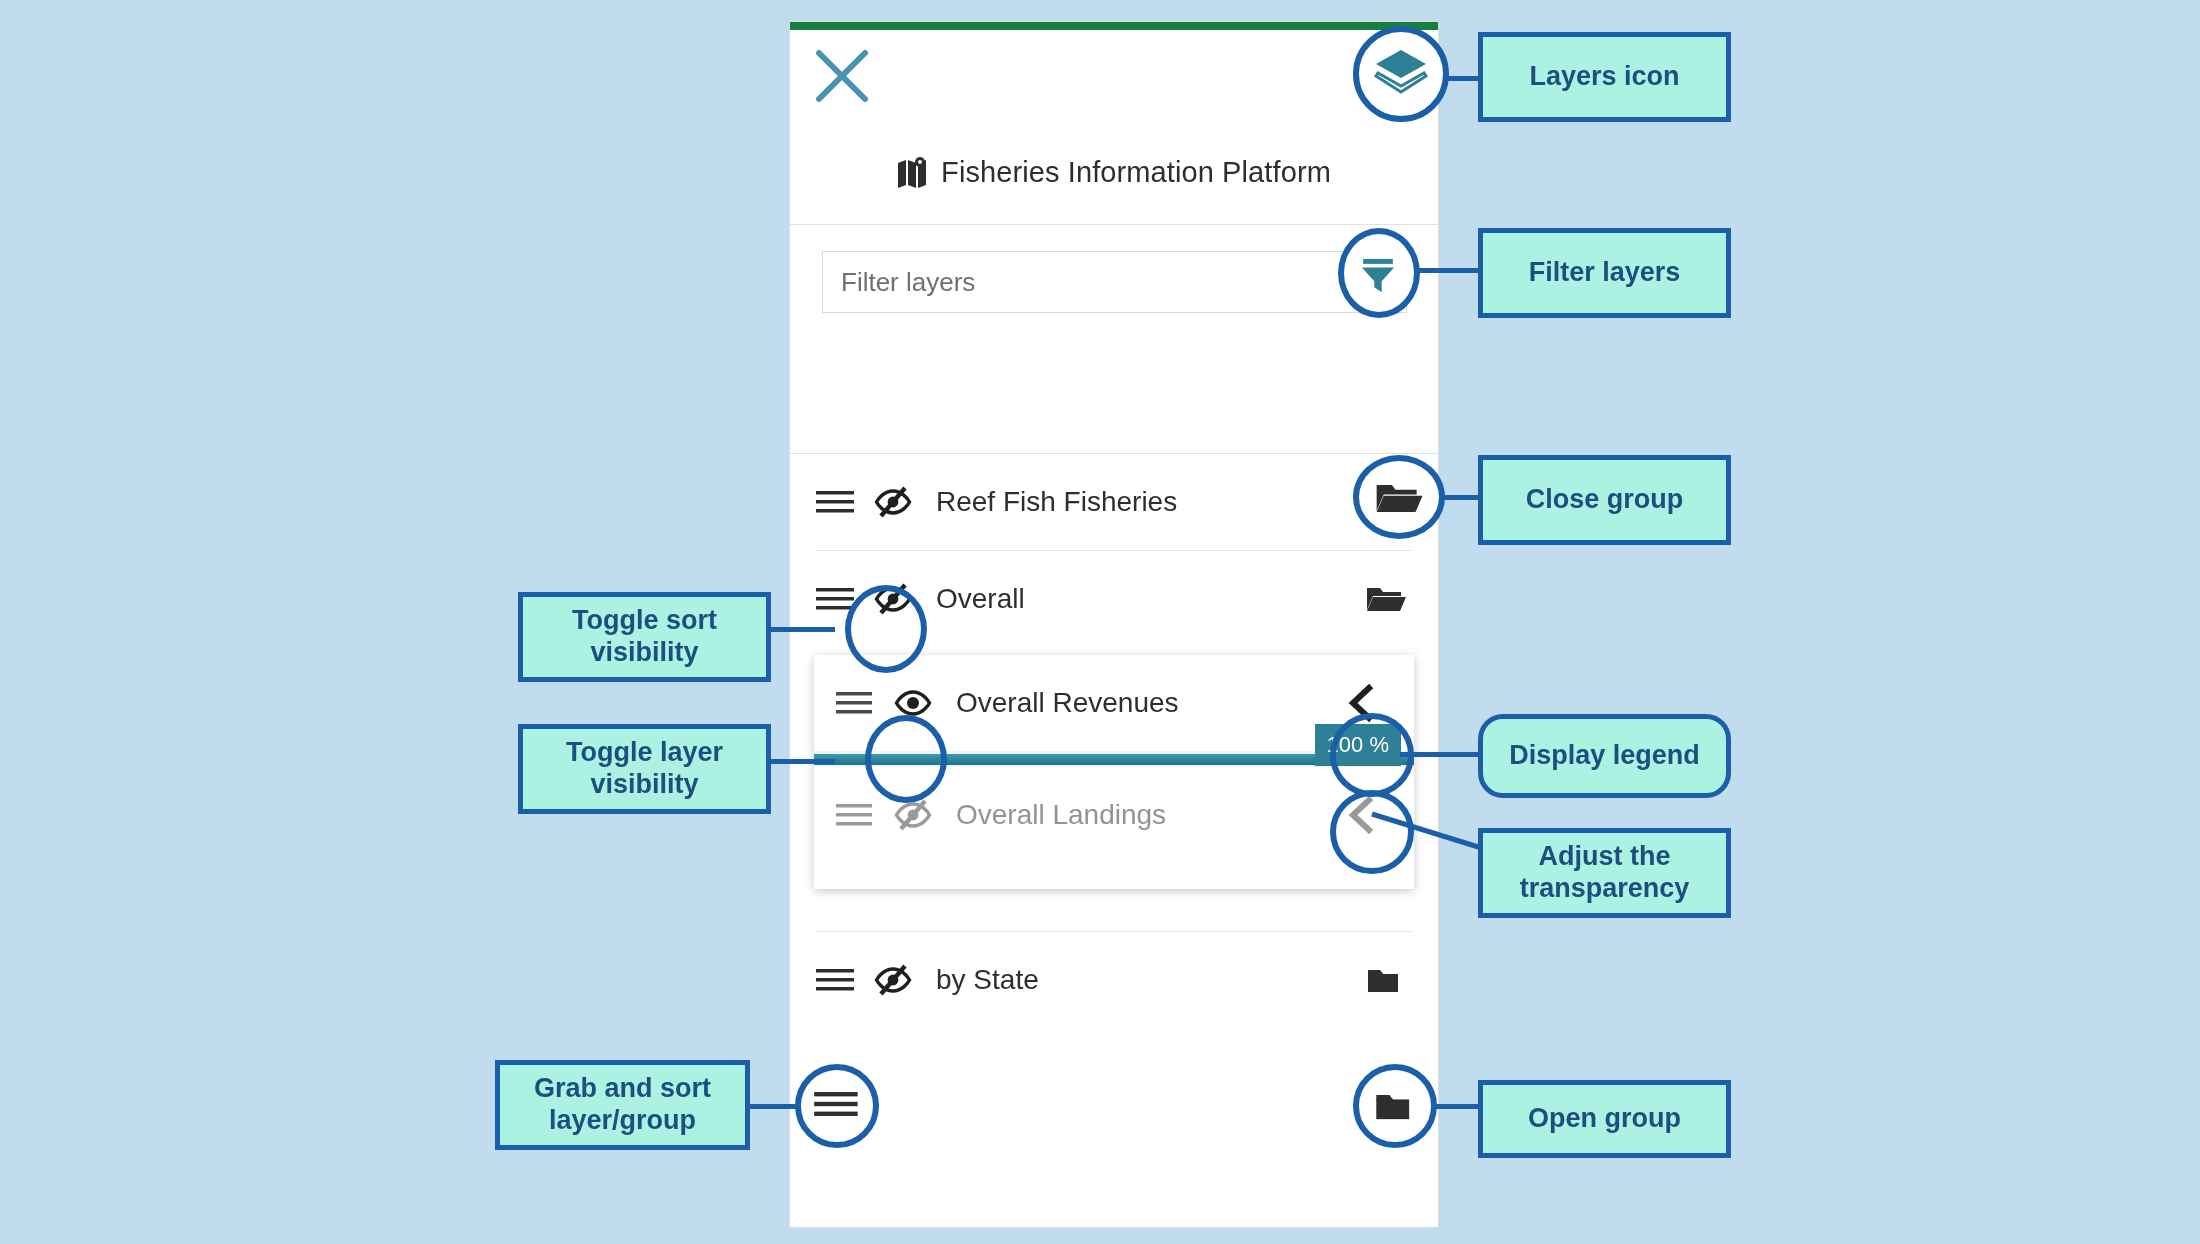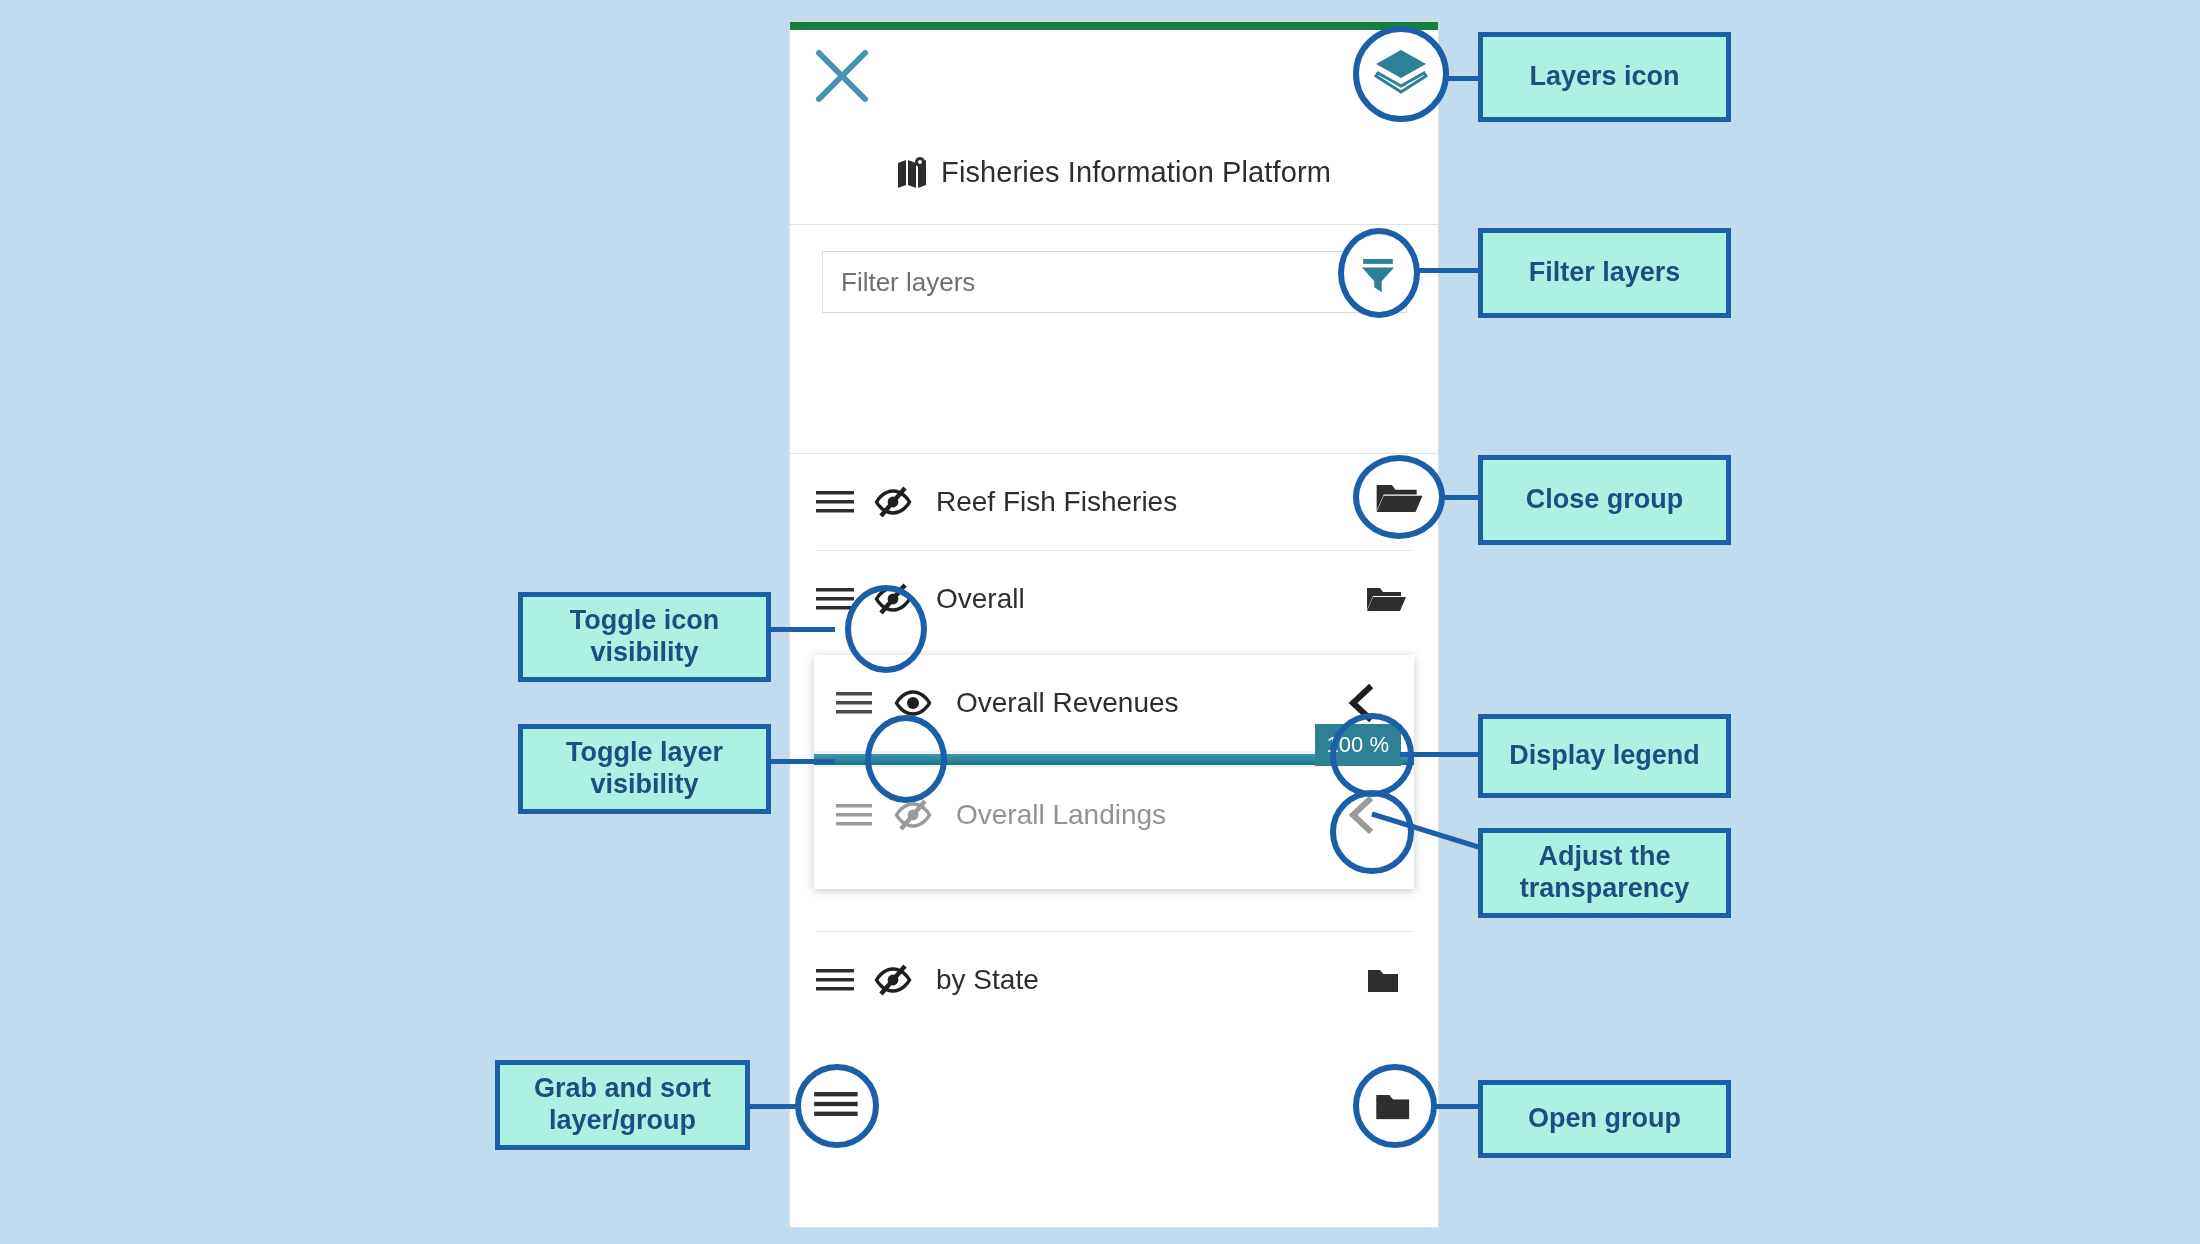--- a/index.html
+++ b/index.html
@@ -435,30 +435,30 @@
 
 <div class="callout" style="left:1478px; top:228px; width:253px; height:90px;">
   <span>Filter layers</span>
 </div>
 
 <div class="callout" style="left:1478px; top:455px; width:253px; height:90px;">
   <span>Close group</span>
 </div>
 
 <div class="callout" style="left:518px; top:592px; width:253px; height:90px; white-space:pre-line;">
-  <span>Toggle icon
+  <span>Toggle sort
 visibility</span>
 </div>
 
 <div class="callout" style="left:518px; top:724px; width:253px; height:90px; white-space:pre-line;justify-content:center;">
   <span>Toggle layer
 visibility</span>
 </div>
 
-<div class="callout" style="left:1478px; top:714px; width:253px; height:84px;">
+<div class="callout" style="left:1478px; top:714px; width:253px; height:84px;border-radius:25px;">
   <span>Display legend</span>
 </div>
 
 <div class="callout" style="left:1478px; top:828px; width:253px; height:90px; white-space:pre-line;">
   <span>Adjust the
 transparency</span>
 </div>
 
 <div class="callout" style="left:495px; top:1060px; width:255px; height:90px; white-space:pre-line;">
   <span>Grab and sort

